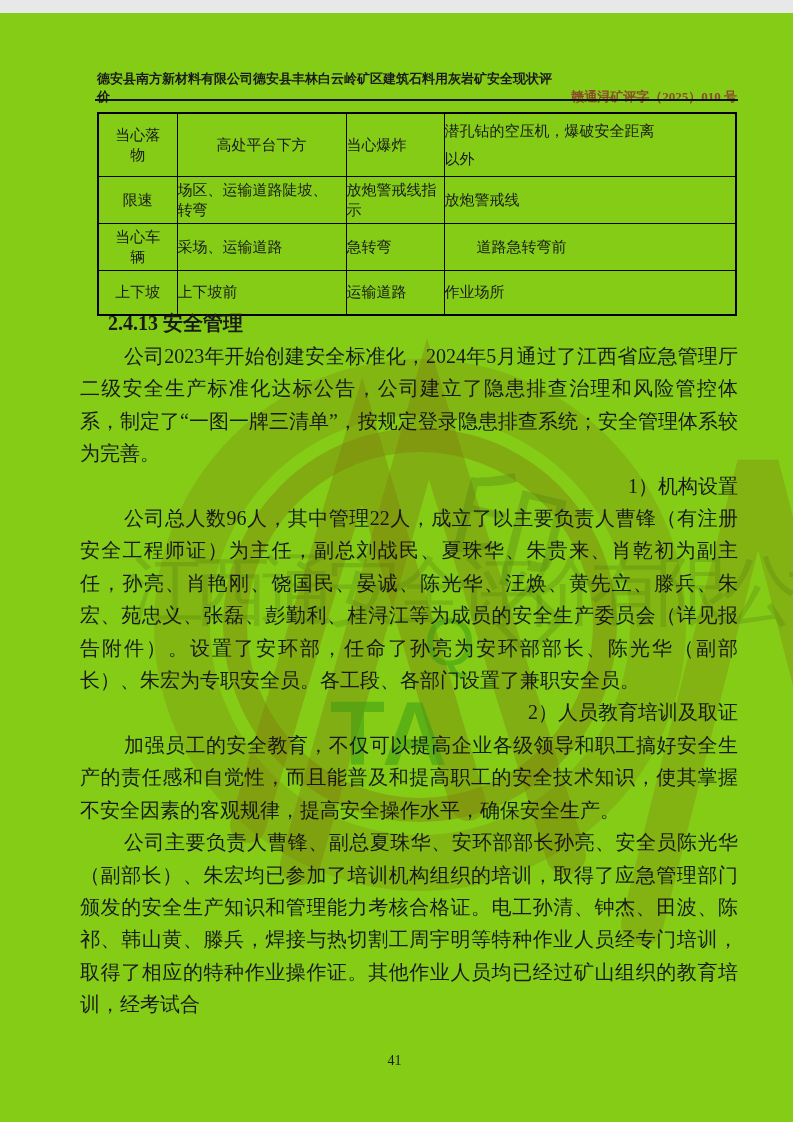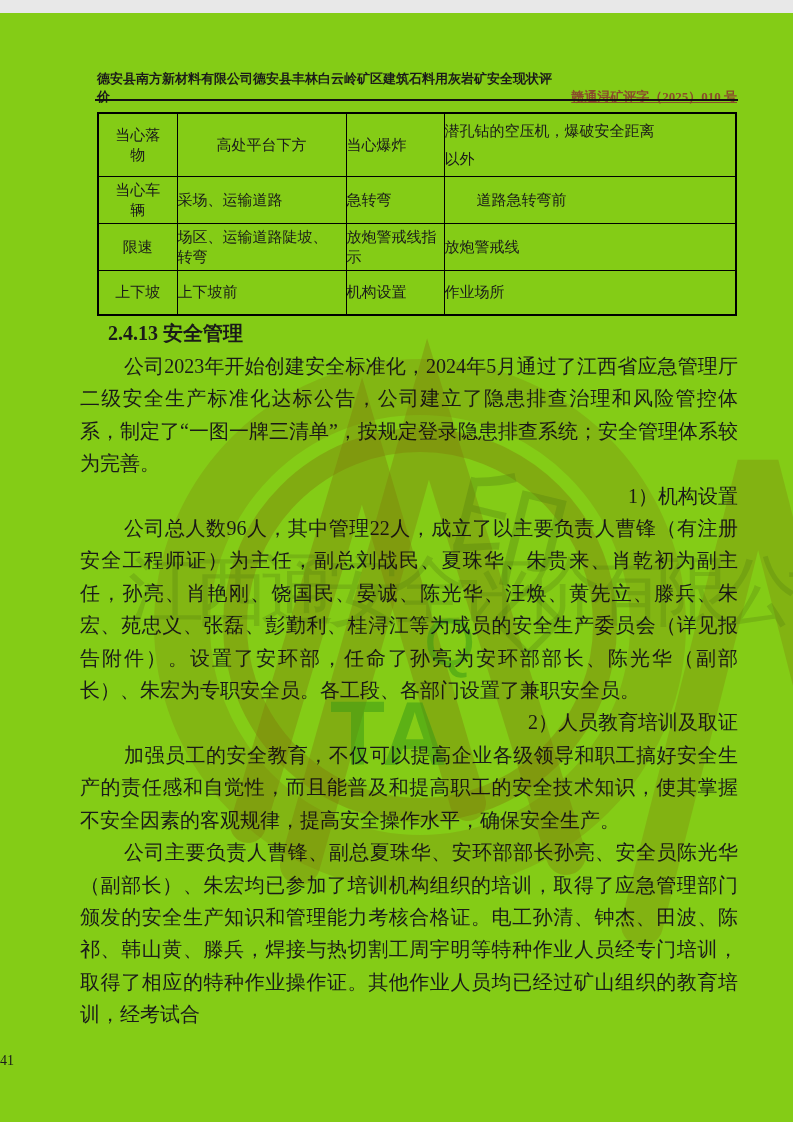--- a/index.html
+++ b/index.html
@@ -11,21 +11,21 @@
     font-family:"Liberation Serif","DejaVu Serif",serif;
     color:#1a1a1a;
     overflow:hidden;
   }
   
   .header{
     position:absolute;left:97px;top:57px;width:640px;
     display:flex;justify-content:space-between;align-items:flex-end;
     font-size:13px;font-weight:bold;line-height:18px;
   }
-  .header .doc-no{white-space:nowrap;margin-left:10px;text-decoration:underline;}
+  .header .doc-no{white-space:nowrap;margin-left:10px;}
   .header-rule{
     position:absolute;left:95px;top:86px;width:643px;height:2px;
     background:#111;
   }
   
   table.sign{
     position:absolute;left:97px;top:99px;
     border-collapse:collapse;table-layout:fixed;
     width:638px;font-size:15px;line-height:20px;
   }
@@ -38,34 +38,34 @@
   table.sign{border:2px solid #000;}
   table.sign tr:nth-child(1){height:63px;}
   table.sign tr:nth-child(2){height:40px;}
   table.sign tr:nth-child(3){height:38px;}
   table.sign tr:nth-child(4){height:44px;}
   table.sign td.c-center{text-align:center;padding:3px 12px;}
   table.sign td.c-indent{padding-left:32px;}
   .clamp{display:inline-block;max-width:218px;line-height:28px;vertical-align:middle;}
   
   .content{
-    position:absolute;left:80px;top:304px;width:658px;
+    position:absolute;left:80px;top:294px;width:658px;
     font-size:20px;line-height:32.4px;
     text-align:justify;
   }
   .content h3{
     margin:0 0 0 28px;font-size:20px;line-height:33px;font-weight:bold;
     text-align:left;
   }
   .content p{margin:0;text-indent:2.2em;}
   .content p.list-item{text-align:right;}
   
   .page-number{
     position:absolute;left:0;right:4px;top:1040px;
-    font-size:14px;
+    text-align:center;font-size:14px;
   }
   
   .watermark{
     position:absolute;left:0;top:0;width:793px;height:1122px;
     pointer-events:none;
     mix-blend-mode:multiply;
     z-index:3;
   }
   .wm-sans{font-family:"Liberation Sans","DejaVu Sans",sans-serif;}
   .content,.header,.header-rule,table.sign,.page-number{z-index:1;}
@@ -89,35 +89,35 @@
         <col style="width:292px">
     </colgroup>
     <tbody>
         <tr>
       <td class="c-center">当心落物</td>
       <td class="c-center">高处平台下方</td>
       <td>当心爆炸</td>
       <td><span class="clamp">潜孔钻的空压机，爆破安全距离以外</span></td>
     </tr>
     <tr>
+      <td class="c-center">限速</td>
+      <td>场区、运输道路陡坡、转弯</td>
+      <td>放炮警戒线指示</td>
+      <td>放炮警戒线</td>
+    </tr>
+    <tr>
       <td class="c-center">当心车辆</td>
       <td>采场、运输道路</td>
       <td>急转弯</td>
       <td class="c-indent">道路急转弯前</td>
     </tr>
     <tr>
-      <td class="c-center">限速</td>
-      <td>场区、运输道路陡坡、转弯</td>
-      <td>放炮警戒线指示</td>
-      <td>放炮警戒线</td>
-    </tr>
-    <tr>
       <td class="c-center">上下坡</td>
       <td>上下坡前</td>
-      <td>机构设置</td>
+      <td>运输道路</td>
       <td>作业场所</td>
     </tr>
   </tbody>
     </table>
 
   <div class="content">
     <h3>2.4.13 安全管理</h3>
     <p>公司2023年开始创建安全标准化，2024年5月通过了江西省应急管理厅二级安全生产标准化达标公告，公司建立了隐患排查治理和风险管控体系，制定了“一图一牌三清单”，按规定登录隐患排查系统；安全管理体系较为完善。</p>
     <p class="list-item">1）机构设置</p>
     <p>公司总人数96人，其中管理22人，成立了以主要负责人曹锋（有注册安全工程师证）为主任，副总刘战民、夏珠华、朱贵来、肖乾初为副主任，孙亮、肖艳刚、饶国民、晏诚、陈光华、汪焕、黄先立、滕兵、朱宏、苑忠义、张磊、彭勤利、桂浔江等为成员的安全生产委员会（详见报告附件）。设置了安环部，任命了孙亮为安环部部长、陈光华（副部长）、朱宏为专职安全员。各工段、各部门设置了兼职安全员。</p>

